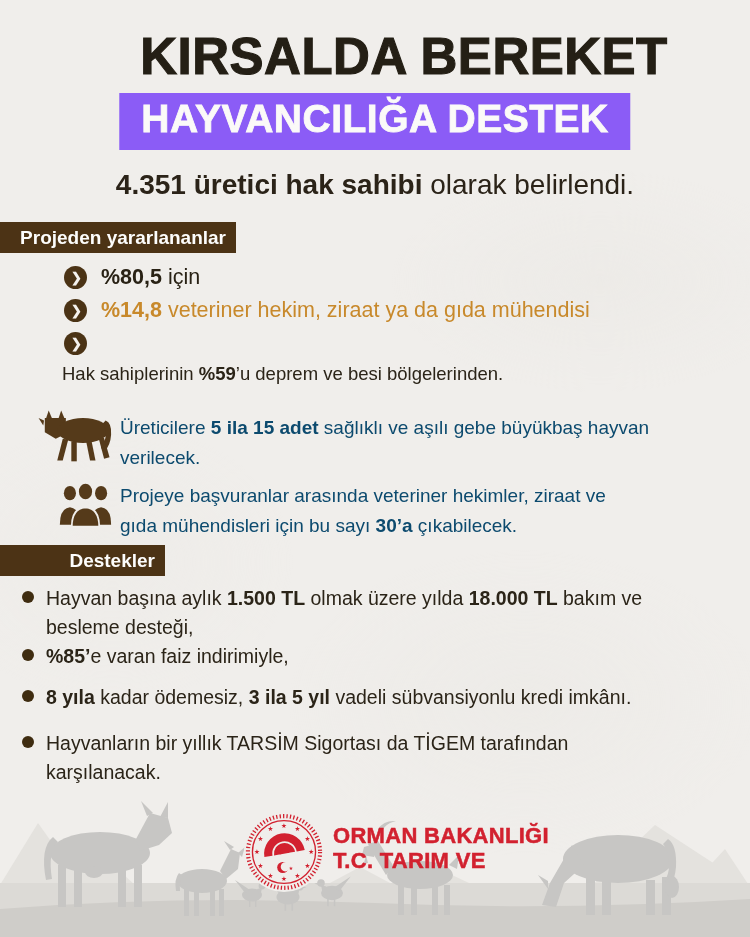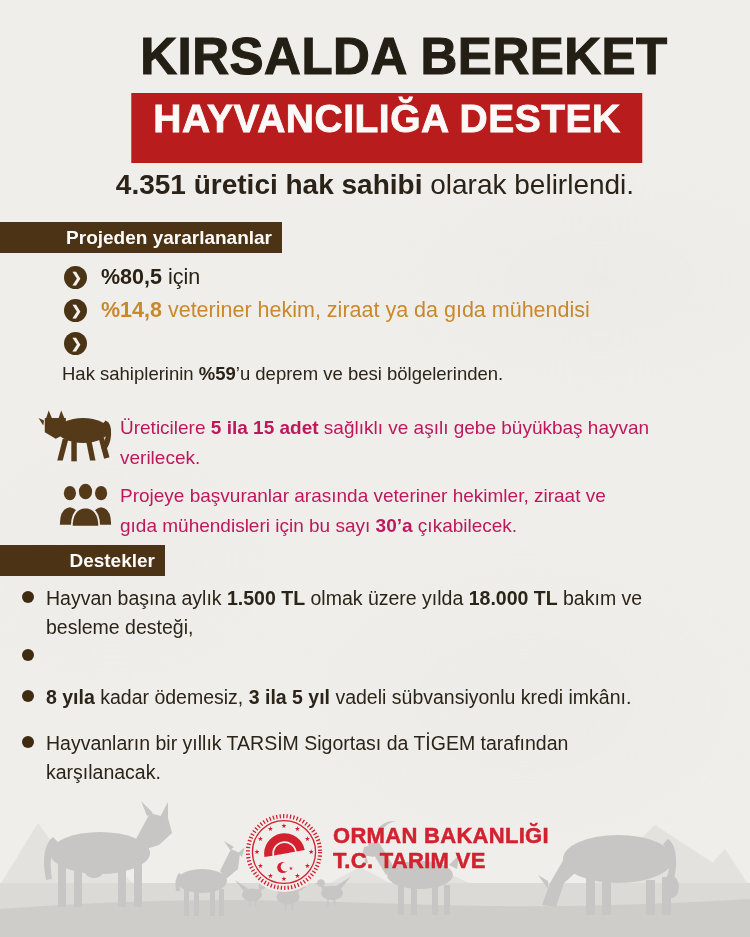--- a/index.html
+++ b/index.html
@@ -19,51 +19,51 @@
   }
   .abs { position:absolute; }
 
   .title {
     top:27px; left:0; width:100%; text-align:center;
     font-size:51px; font-weight:bold; letter-spacing:.5px; color:#241f15;margin-left:29px;
     -webkit-text-stroke:1.1px #241f15;
   }
   .title-box {
     top:93px; left:50%; transform:translateX(-50%);
-    background:#b91c1c; color:#fbfaf8; padding:4px 22px 22px;
-    font-size:39px; font-weight:bold; letter-spacing:.5px; white-space:nowrap;margin-left:12px;
+    background:#8b5cf6; color:#fbfaf8; padding:4px 22px 9px;
+    font-size:39px; font-weight:bold; letter-spacing:.5px; white-space:nowrap;
     -webkit-text-stroke:.8px #fbfaf8;
   }
   .intro {
     top:169px; left:0; width:100%; text-align:center;
     font-size:28px; white-space:nowrap; color:#2b2318;
   }
   .section-bar {
     left:0; height:31px; background:#4c3315; color:#fdfdfc;
     font-size:19px; font-weight:bold; line-height:31px;
     text-align:right; padding-right:10px;
   }
-  .bar-beneficiaries { top:222px; width:282px; }
+  .bar-beneficiaries { top:222px; width:236px; }
   .bar-supports { top:545px; width:165px; }
 
   .ben-row {
     left:64px; height:34px; display:flex; align-items:center; gap:14px;
     font-size:21.5px; white-space:nowrap; color:#292215;
   }
   .ben-row.orange { color:#c8892b; }
   .chev {
     width:23px; height:23px; border-radius:50%; background:#4b3315;
     color:#f5f2ee; font-size:13px; font-weight:bold;
     display:flex; align-items:center; justify-content:center; flex:0 0 auto;
     padding-left:2px;
   }
   .note { top:363px; left:62px; font-size:18.5px; white-space:nowrap; color:#2b2418; }
 
   .fact-icon svg, .scene svg, .emblem svg { display:block; width:100%; height:100%; }
-  .fact-text { font-size:19px; line-height:30px; color:#be185d; }
+  .fact-text { font-size:19px; line-height:30px; color:#0c4a6e; }
 
   .sup-dot { left:22px; width:12px; height:12px; border-radius:50%; background:#3f2c10; }
   .sup-text { left:46px; font-size:19.5px; line-height:29px; color:#2b2418; }
 
   .b, b { font-weight:bold; }
 
   .scene { left:0; bottom:0; width:750px; height:150px; }
   .emblem { left:243px; top:808px; width:82px; height:88px; }
   .ministry {
     left:333px; top:823px; color:#d2212f; font-size:22px; font-weight:bold;
@@ -232,20 +232,21 @@
   <p class="abs fact-text" style="left:120px;top:481px;width:520px"><span>Projeye başvuranlar arasında veteriner hekimler, ziraat ve gıda mühendisleri için bu sayı </span><span class="b">30’a</span><span> çıkabilecek.</span></p>
 
   <div class="abs section-bar bar-supports">
     <span>Destekler</span>
   </div>
 
   <span class="abs sup-dot" style="top:591px"></span>
   <p class="abs sup-text" style="top:584px;width:600px"><span>Hayvan başına aylık </span><span class="b">1.500 TL</span><span> olmak üzere yılda </span><span class="b">18.000 TL</span><span> bakım ve besleme desteği,</span></p>
 
   <span class="abs sup-dot" style="top:649px"></span>
+  <p class="abs sup-text" style="top:642px;width:640px"><span class="b">%85’</span><span>e varan faiz indirimiyle,</span></p>
 
   <span class="abs sup-dot" style="top:690px"></span>
   <p class="abs sup-text" style="top:683px;width:670px"><span class="b">8 yıla</span><span> kadar ödemesiz, </span><span class="b">3 ila 5 yıl</span><span> vadeli sübvansiyonlu kredi imkânı.</span></p>
 
   <span class="abs sup-dot" style="top:736px"></span>
   <p class="abs sup-text" style="top:729px;width:540px"><span>Hayvanların bir yıllık TARSİM Sigortası da TİGEM tarafından karşılanacak.</span></p>
 
   <div class="abs emblem">
     <svg viewBox="0 0 100 108" preserveAspectRatio="none">
       <circle cx="50" cy="54" r="49" fill="#f0eeeb"></circle>

